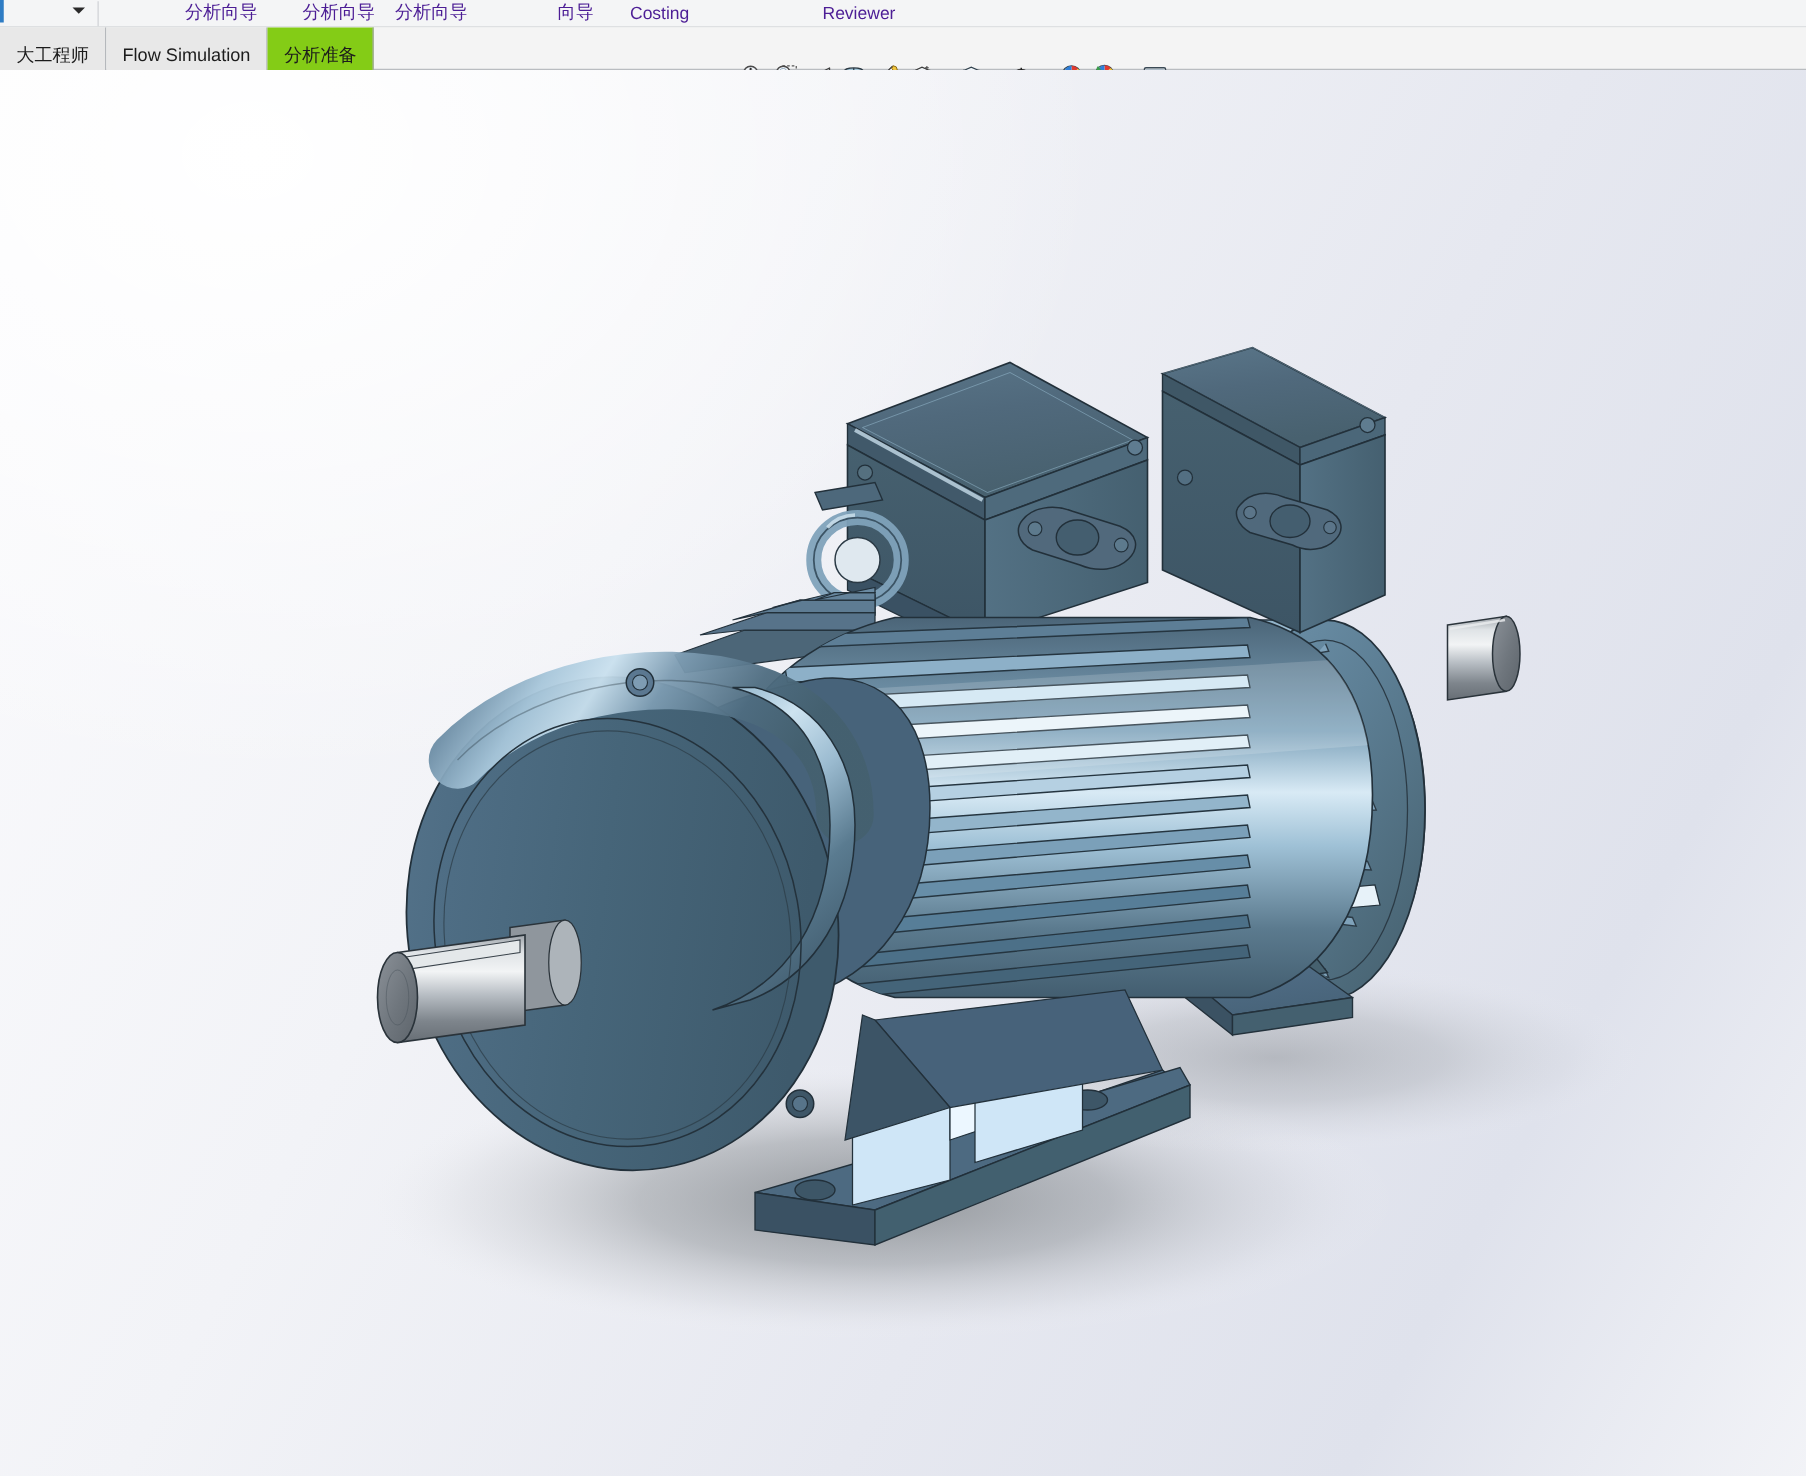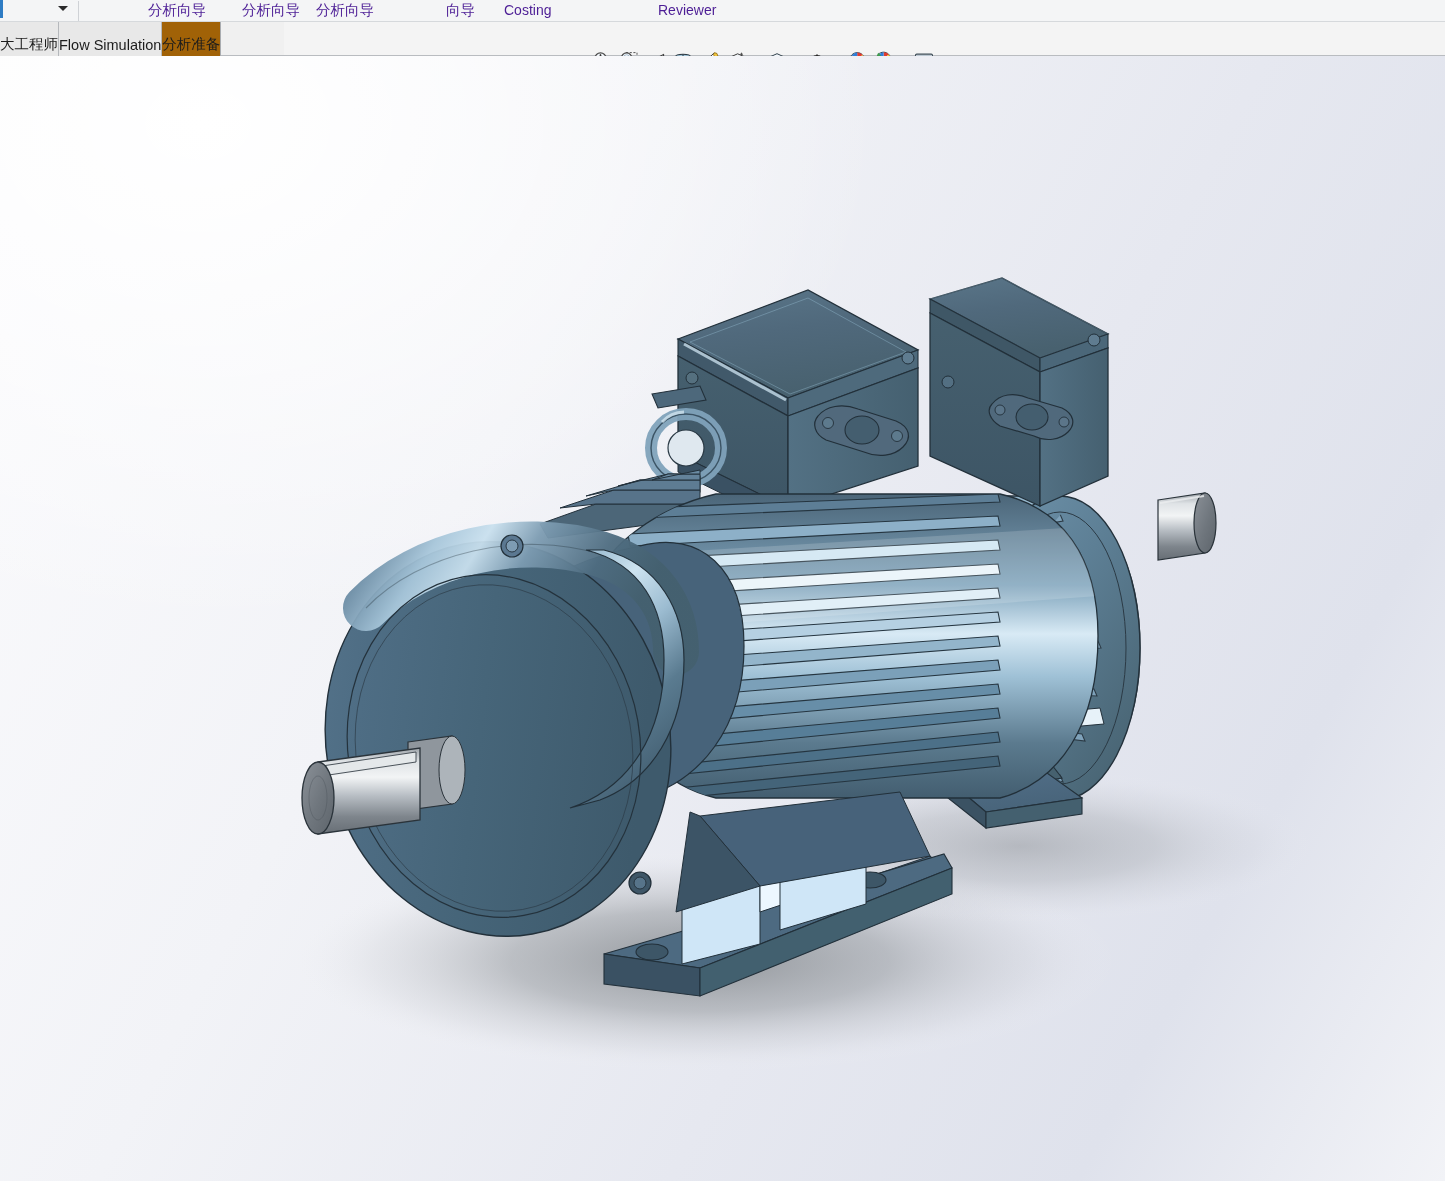--- a/index.html
+++ b/index.html
@@ -66,34 +66,34 @@
   }
   #tab-group {
     position: absolute;
     left: 0; top: 0;
     height: 34px;
     display: flex;
     align-items: stretch;
   }
   .tab {
     height: 45px;
-    padding: 0 0;
+    padding: 0 13px;
     display: flex;
     align-items: center;
     justify-content: center;
     font-size: 14.5px;
     color: #1c1c1c;
     background: #e8e8e8;
     border-right: 1px solid #b5b8bc;
     white-space: nowrap;
     cursor: default;
   }
   .tab.first { border-left: none; }
   .tab.active {
-    background: #a16207;
+    background: #84cc16;
     border-right: 1px solid #a9acb0;
   }
   #tab-tail {
     position: absolute;
     left: 284px; top: 0;
     width: 1161px; height: 34px;
     background: #f4f4f4;
     border-bottom: 1px solid #b9bcc0;
   }
 

